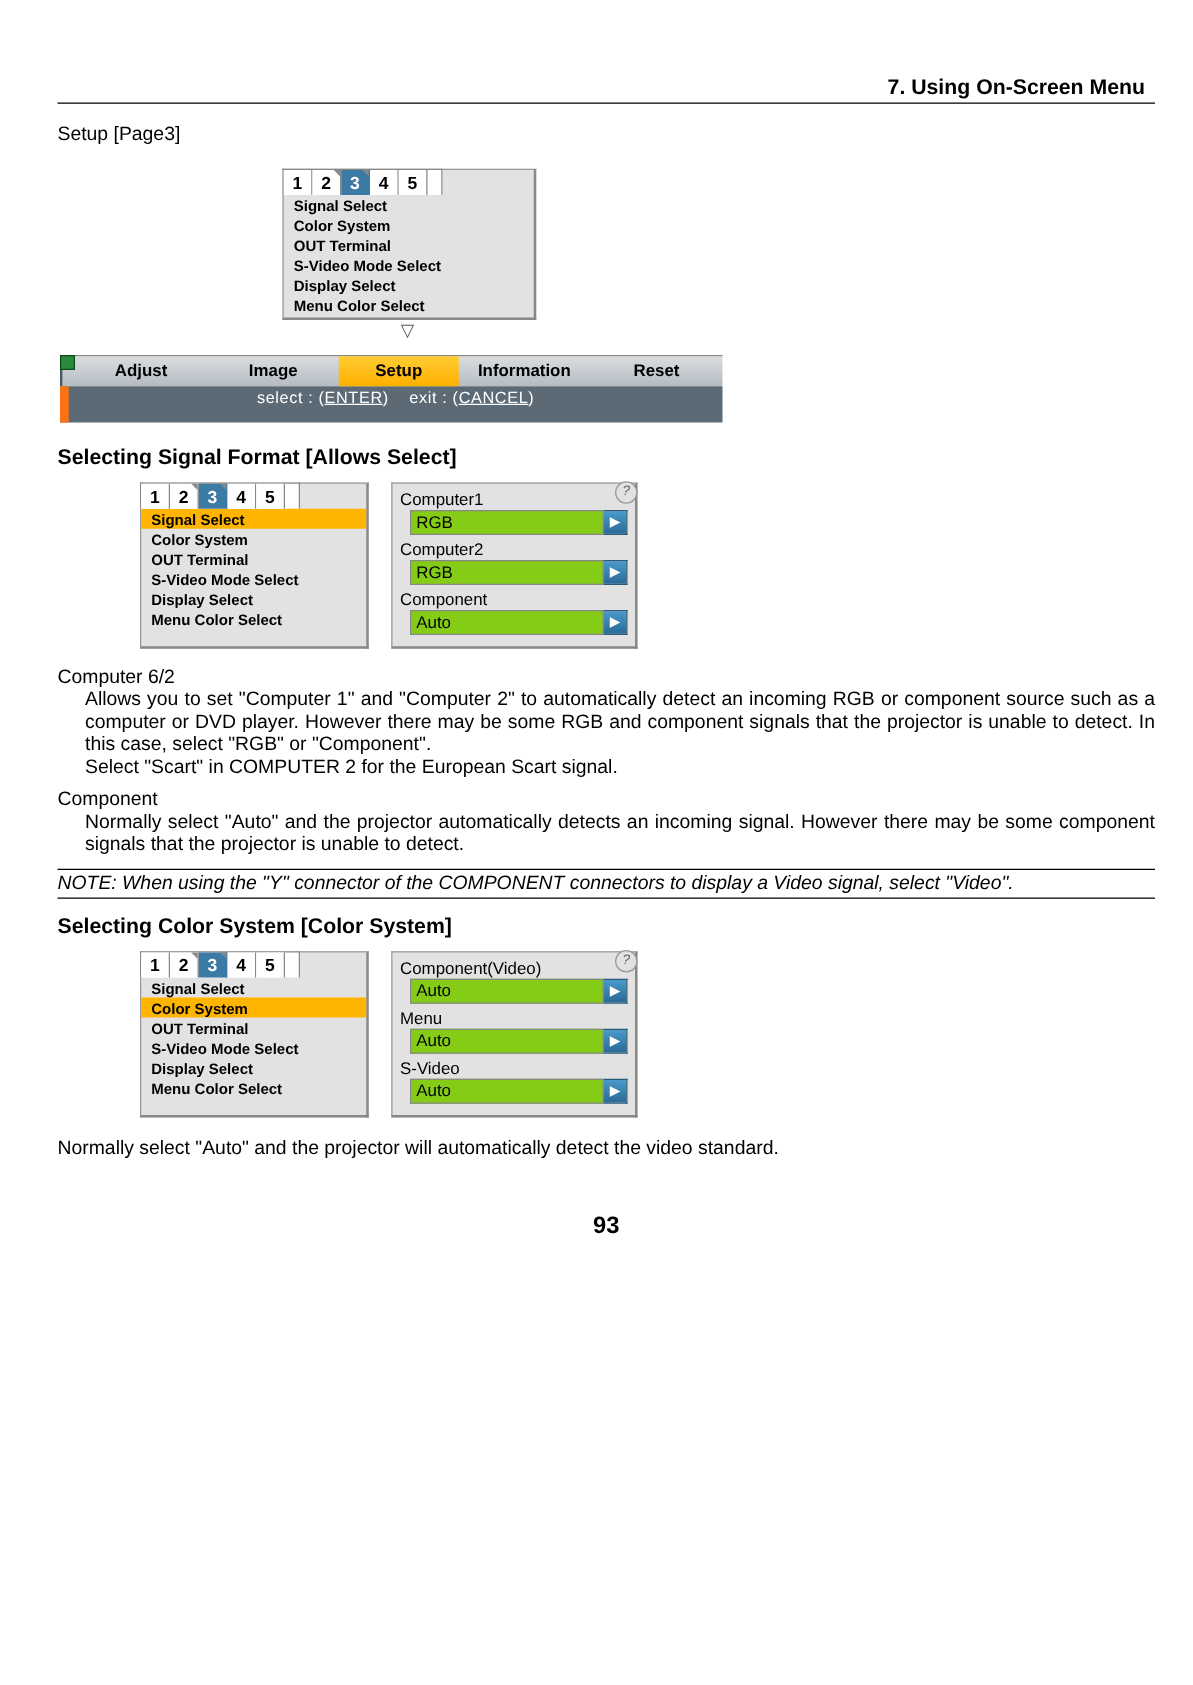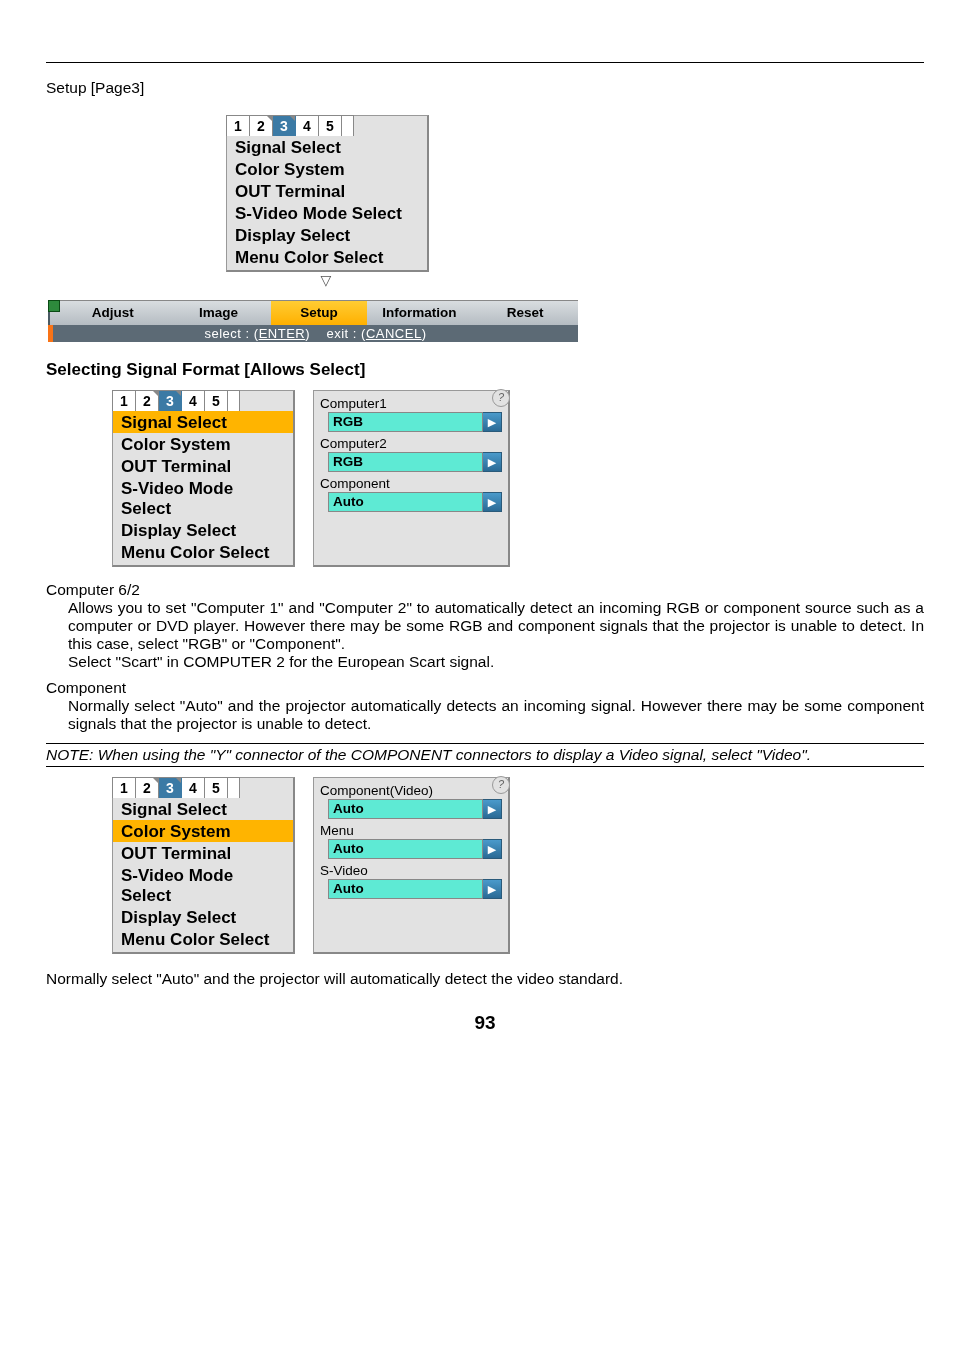--- a/index.html
+++ b/index.html
@@ -45,21 +45,21 @@
     font-style: italic;
     border-top: 1px solid #000;
     border-bottom: 1px solid #000;
     padding: 2px 0;
     margin: 10px 0;
   }
   .page-num {
     font-weight: 900;
     font-size: 19px;
     text-align: center;
-    margin-top: 24px;
+    margin-top: 42px;
   }
 
   
   .osd-wide {
     width: 530px;
     margin: 18px 0 18px 2px;
     font-family: "Segoe UI", Arial, sans-serif;
     font-size: 14px;
   }
   .osd-wide .dropdown {
@@ -101,21 +101,21 @@
     border-left:5px solid transparent;
   }
   .page-tab.active {
     background: #3b7aa5;
     color: #fff;
     border-right: 1px solid #3b7aa5;
   }
   .dropdown .item {
     padding: 2px 6px 0 8px;
     font-weight: bold;
-    font-size: 17px;
+    font-size: 12px;
   }
   .dropdown .item.sel {
     background: #ffb400;
   }
   .down-arrow {
     text-align: center;
     font-size: 14px;
     color: #555;
     margin: 0 0 0 178px;
     width: 200px;
@@ -147,22 +147,22 @@
   .bottom-tabs .btab.active {
     background: linear-gradient(#ffcc33,#ffb000);
     flex: 0.9;
   }
   .hintbar {
     background: #5c6a75;
     color: #fff;
     font-size: 13px;
     text-align: center;
     letter-spacing: 0.5px;
-    padding: 1px 0 1px 0;
-    border-left:5px solid #f97316;
+    padding: 1px 0 13px 0;
+    border-left:7px solid #f97316;
   }
   .hintbar .pill {
     text-decoration: underline;
   }
 
   
   .osd-pair {
     display: flex;
     gap: 18px;
     margin: 10px 0 14px 66px;
@@ -184,26 +184,25 @@
     font-size: 13.5px;
     font-weight: 500;
     padding: 1px 0 1px 2px;
   }
   .combo {
     display: flex;
     margin: 0 2px 3px 10px;
   }
   .combo .val {
     flex: 1;
-    background: #5eead4;
+    background: #84cc16;
     border: 1px solid #888;
     padding: 0 4px;
     font-size: 13.5px;
     line-height: 18px;
-    font-weight: bold;
   }
   .combo .arrow {
     width: 18px;
     background: linear-gradient(#4a9acb,#2a6a95);
     color: #fff;
     text-align: center;
     font-size: 11px;
     line-height: 18px;
     border: 1px solid #2a5a7a;
     border-left: none;
@@ -220,20 +219,21 @@
     line-height: 14px;
     color: #666;
     background:#e2e2e2;
   }
 </style>
 </head>
 <body>
 
 <div class="page">
 
+  <div class="top-heading">7. Using On-Screen Menu</div>
   <hr class="rule">
 
   <div class="plain">Setup [Page3]</div>
 
   <div class="osd-wide">
     <div class="dropdown">
       <div class="page-tabs">
         <div class="page-tab">1</div>
         <div class="page-tab dog">2</div>
         <div class="page-tab active dog">3</div>
@@ -309,20 +309,21 @@
     <div class="indent">Select "Scart" in COMPUTER 2 for the European Scart signal.</div>
   </div>
 
   <div class="block">
     <div>Component</div>
     <div class="indent just">Normally select "Auto" and the projector automatically detects an incoming signal. However there may be some component signals that the projector is unable to detect.</div>
   </div>
 
   <div class="note">NOTE: When using the "Y" connector of the COMPONENT connectors to display a Video signal, select "Video".</div>
 
+  <div class="bold-heading">Selecting Color System [Color System]</div>
 
   <div class="osd-pair">
     <div class="dropdown">
       <div class="page-tabs">
         <div class="page-tab">1</div>
         <div class="page-tab dog">2</div>
         <div class="page-tab active dog">3</div>
         <div class="page-tab">4</div>
         <div class="page-tab">5</div>
       </div>

